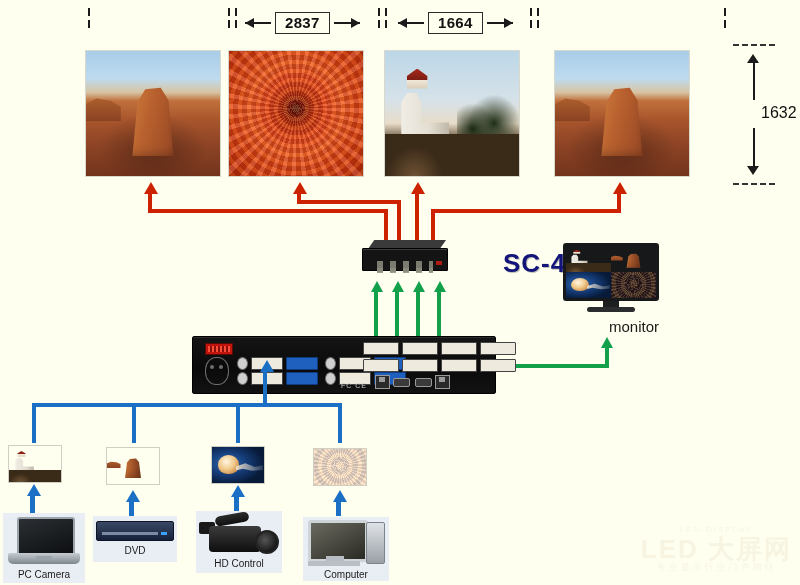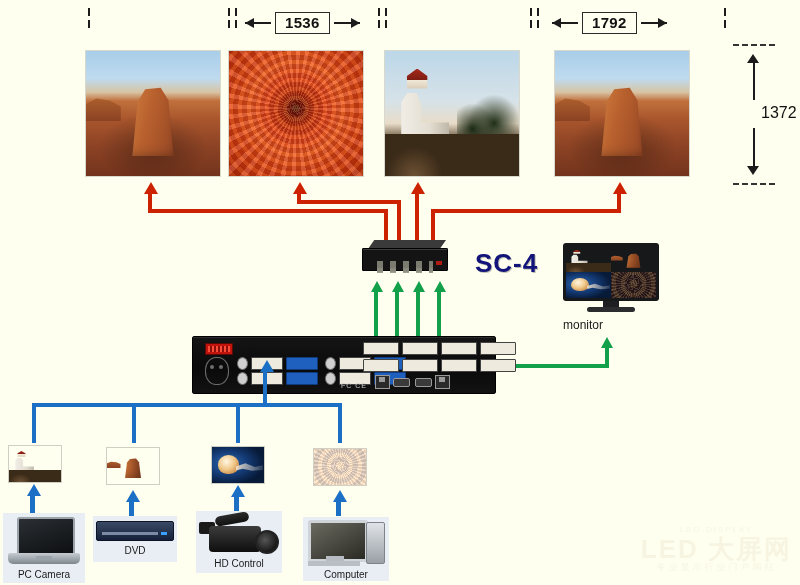--- a/index.html
+++ b/index.html
@@ -128,21 +128,21 @@
   .sc4-top{position:absolute;left:6px;top:0;width:78px;height:9px;background:#3a3a3a;
     clip-path:polygon(8% 0,100% 0,92% 100%,0 100%);}
   .sc4-body{position:absolute;left:0;top:8px;width:84px;height:21px;background:#141414;border:1px solid #000;border-radius:1px;
     box-shadow:inset 0 1px 0 #3c3c3c;}
   .sc4-ports{position:absolute;left:14px;top:12px;width:56px;height:12px;
     background:repeating-linear-gradient(90deg,#8d8d80 0 6px,transparent 6px 13px);
     opacity:.85;}
   .sc4-ports2{position:absolute;left:14px;top:19px;width:56px;height:4px;
     background:repeating-linear-gradient(90deg,#8d8d80 0 6px,transparent 6px 13px);opacity:.8;}
   .sc4-led{position:absolute;right:5px;top:12px;width:6px;height:4px;background:#b01a10;}
-  #sc4-label{position:absolute;left:475px;top:248px;font-size:26px;color:#12147a;
+  #sc4-label{position:absolute;left:503px;top:248px;font-size:26px;color:#12147a;
     font-weight:bold;letter-spacing:1px;text-shadow:1px 1px 0 rgba(0,0,0,.25);}
 
   
   .greenline{position:absolute;background:#12A04A;}
   .greenarrow{position:absolute;border-left:6px solid transparent;border-right:6px solid transparent;border-bottom:11px solid #12A04A;}
 
   
   #matrix{position:absolute;left:192px;top:336px;width:302px;height:56px;
     background:linear-gradient(180deg,#151515 0%,#0a0a0a 55%,#121212 100%);
     border:1px solid #000;border-radius:2px;
@@ -218,21 +218,21 @@
     background:linear-gradient(180deg,#dfe3e7,#9aa0a6);border:1px solid #7d838a;border-radius:2px;}
   .pcset .kb{position:absolute;left:2px;top:41px;width:52px;height:5px;background:#b9bfc5;}
 
   
   #monitor-device{position:absolute;left:563px;top:243px;width:96px;height:72px;}
   .mon-bez{position:absolute;left:0;top:0;width:96px;height:58px;background:#16181a;border-radius:3px;padding:3px;box-sizing:border-box;}
   .mon-quad{position:absolute;left:3px;top:3px;width:90px;height:52px;display:grid;grid-template-columns:1fr 1fr;grid-template-rows:1fr 1fr;overflow:hidden;}
   .mon-quad>div{position:relative;overflow:hidden;}
   .mon-neck{position:absolute;left:40px;top:58px;width:16px;height:7px;background:#1d1f21;}
   .mon-foot{position:absolute;left:24px;top:64px;width:48px;height:5px;background:#2a2c2e;border-radius:3px;}
-  #monitor-caption{position:absolute;left:563px;top:318px;width:96px;text-align:left;font-size:12px;color:#1a1a1a;}
+  #monitor-caption{position:absolute;left:563px;top:318px;width:96px;text-align:right;font-size:15px;color:#1a1a1a;}
 
   
   #watermark{position:absolute;right:8px;bottom:12px;text-align:center;color:#f7f4e2;
     font-size:26px;font-weight:bold;letter-spacing:2px;line-height:1.1;user-select:none;}
   #watermark .wm-sub{font-size:9px;letter-spacing:3px;font-weight:normal;}
   #watermark .wm-top{font-size:8px;letter-spacing:2px;font-weight:normal;}
 </style>
 </head>
 <body>
 
@@ -250,67 +250,67 @@
         <span></span>
       </div>
       <div>
         <span></span>
         <span></span>
       </div>
   </div>
 
   <div class="dim-seg" style="left:245px;">
     <div class="arrow-l"></div>
-    <div class="dim-box">1536</div>
+    <div class="dim-box">2837</div>
     <div class="arrow-r"></div>
   </div>
 
   <div class="tick-dbl" style="left:378px;">
     <div>
         <span></span>
         <span></span>
       </div>
       <div>
         <span></span>
         <span></span>
       </div>
   </div>
 
+  <div class="dim-seg" style="left:398px;">
+    <div class="arrow-l"></div>
+    <div class="dim-box">1664</div>
+    <div class="arrow-r"></div>
+  </div>
 
   <div class="tick-dbl" style="left:530px;">
     <div>
         <span></span>
         <span></span>
       </div>
       <div>
         <span></span>
         <span></span>
       </div>
   </div>
 
-  <div class="dim-seg" style="left:552px;">
-    <div class="arrow-l"></div>
-    <div class="dim-box">1792</div>
-    <div class="arrow-r"></div>
-  </div>
 
   <div class="tick-sgl" style="left:724px;">
     <span></span>
       <span></span>
   </div>
 </div>
 
 <div id="dim-vert" class="abs">
   <div class="vdash" style="top:2px;"></div>
   <div class="vtri-up" style="top:12px;"></div>
   <div class="vline" style="top:20px;height:38px;"></div>
   <div class="vline" style="top:86px;height:38px;"></div>
   <div class="vtri-dn" style="top:124px;"></div>
   <div class="vdash" style="top:141px;"></div>
-  <div id="dim-vert-label">1372</div>
+  <div id="dim-vert-label">1632</div>
 </div>
 
 <div class="panel" style="left:85px;">
   <div class="ph ph-butte"></div>
 </div>
 <div class="panel" style="left:228px;">
   <div class="ph ph-flower"></div>
 </div>
 <div class="panel" style="left:384px;">
   <div class="ph ph-light">

